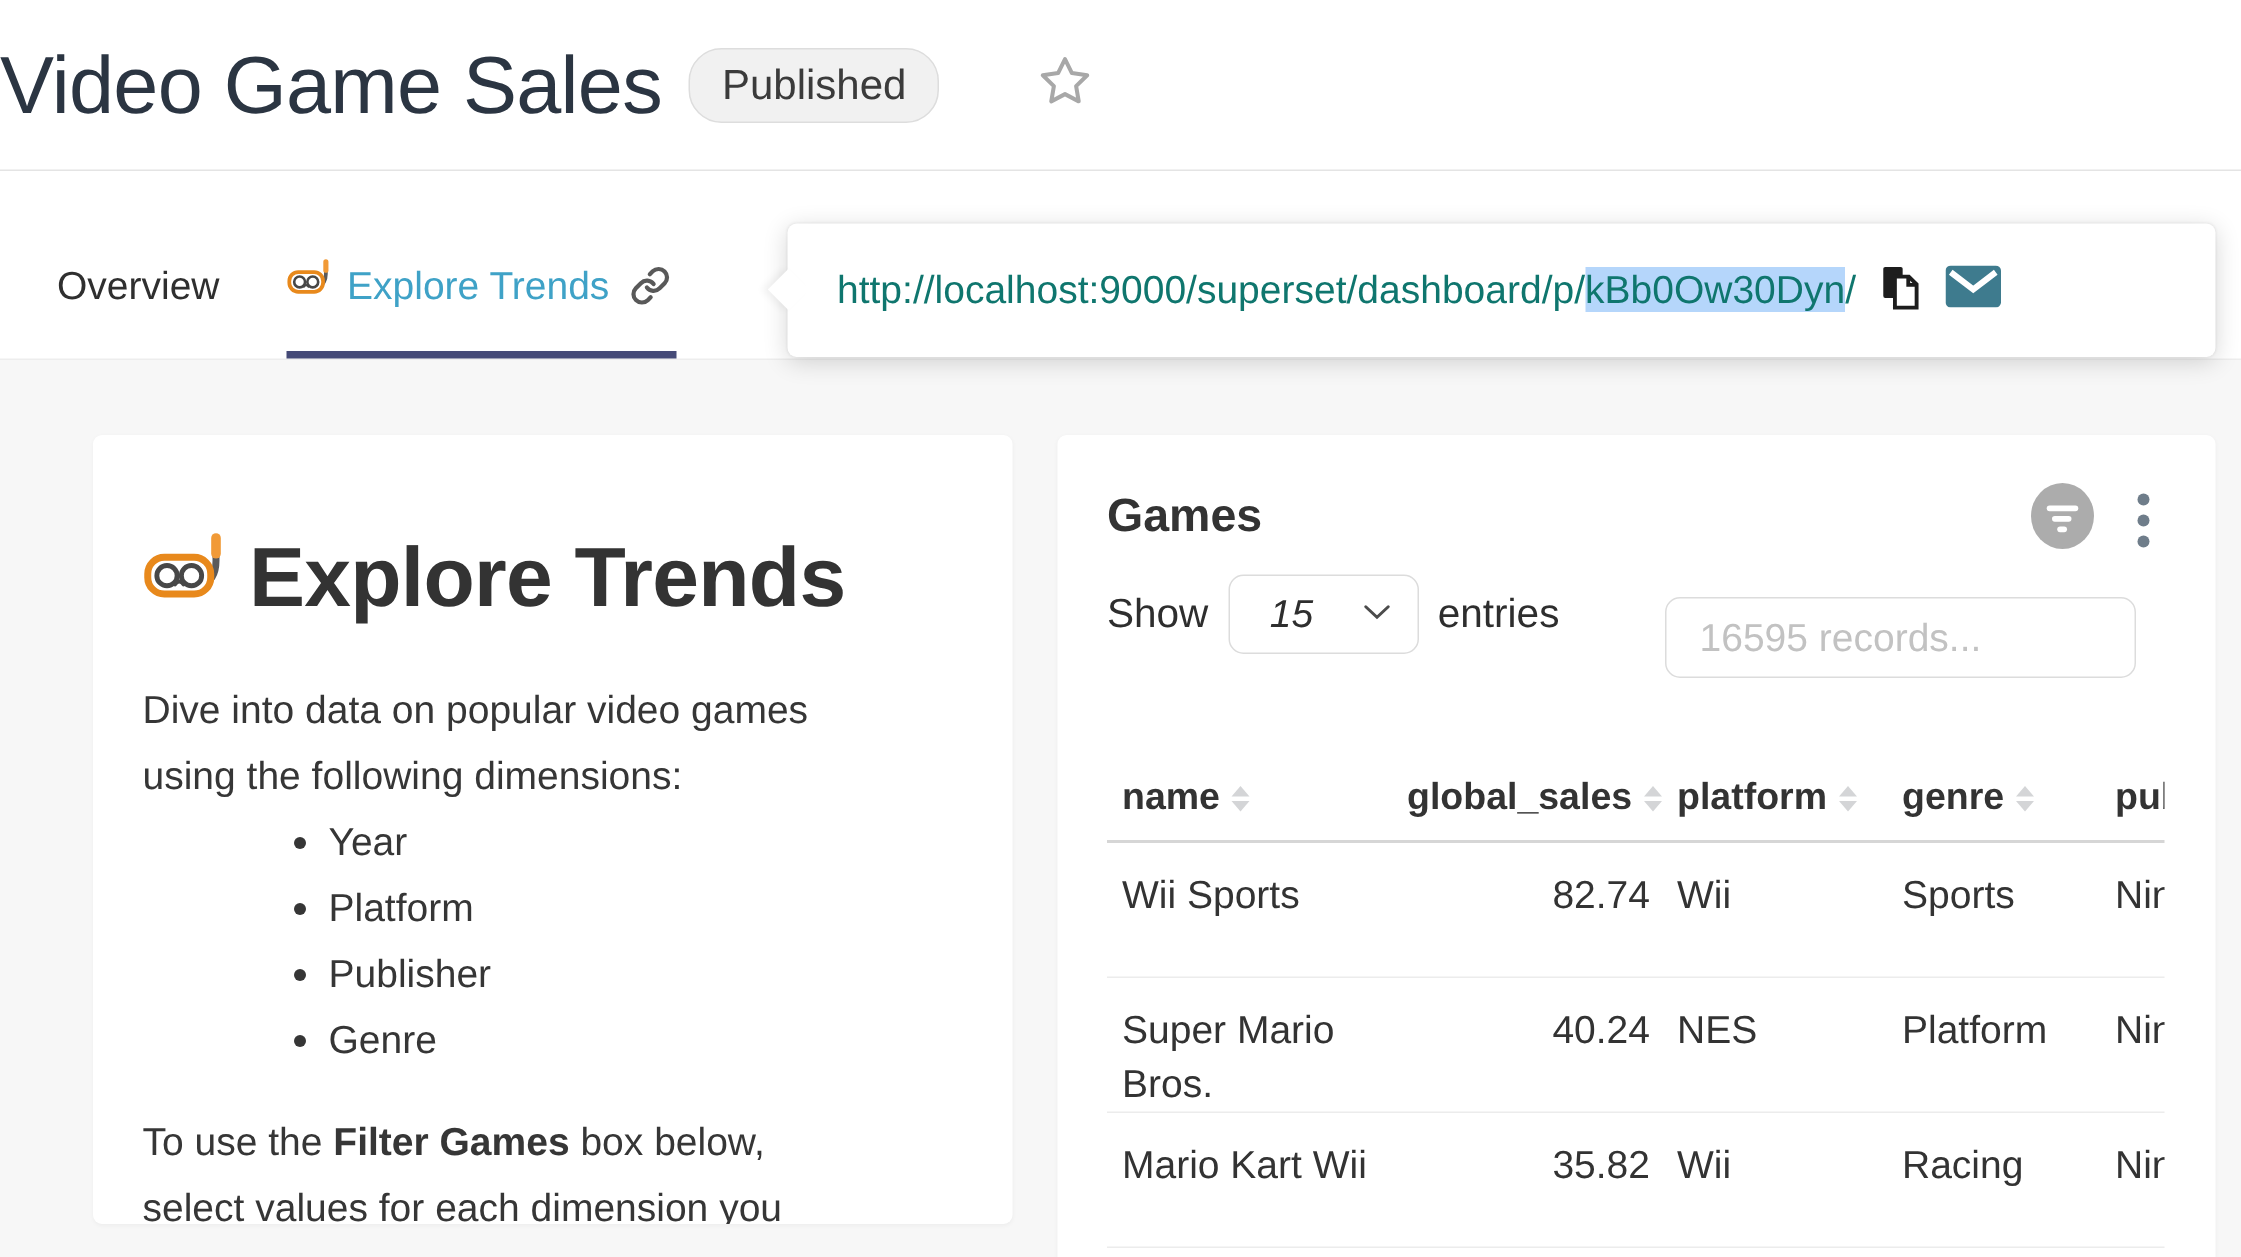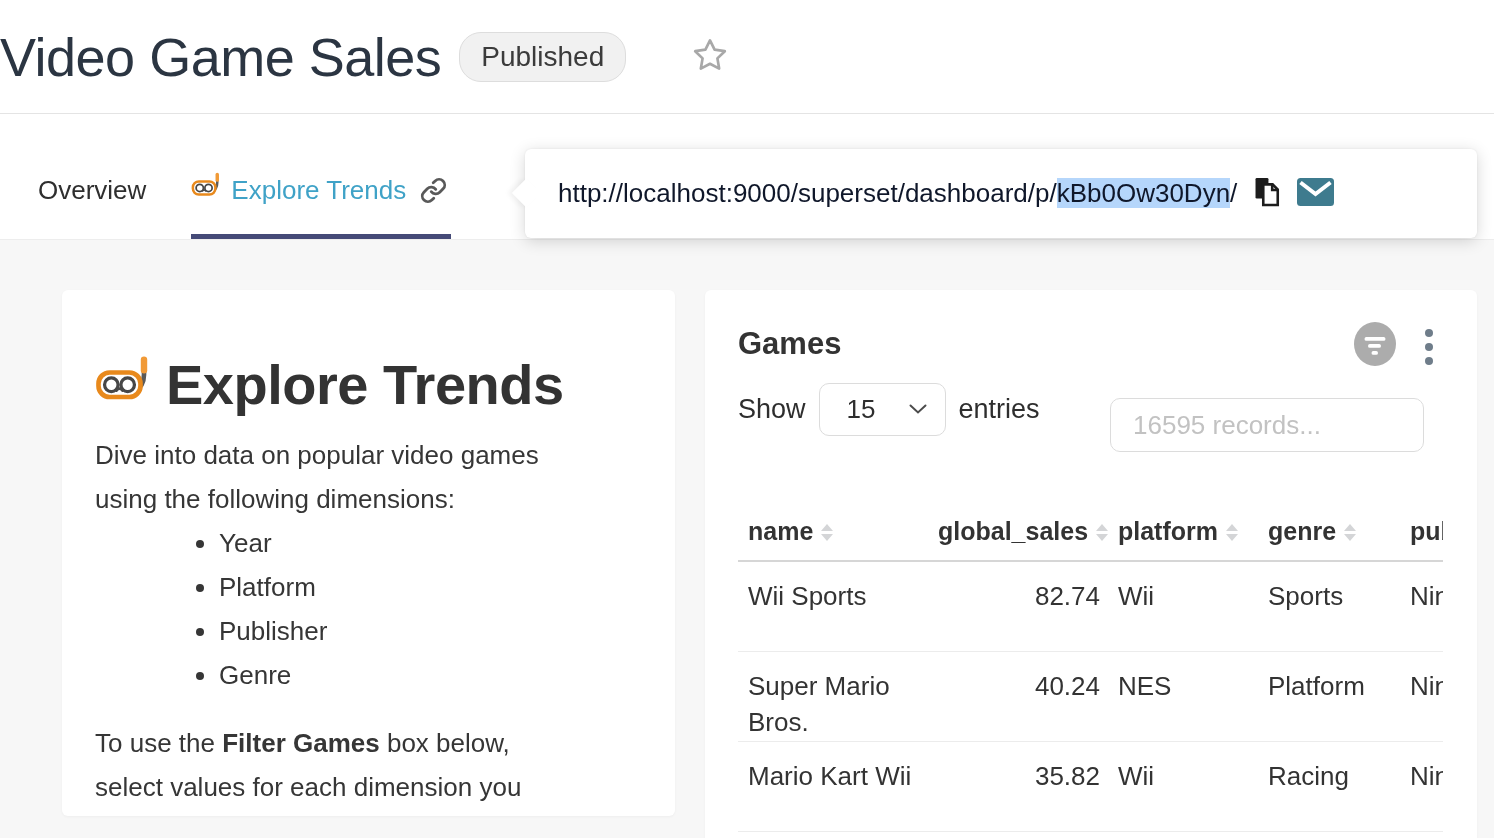--- a/index.html
+++ b/index.html
@@ -22,51 +22,51 @@
   .tab-active { color:#3fa2c7; gap:10px; padding-right:4px; }
   .tab-active::after { content:''; position:absolute; left:0; right:0; bottom:0; height:5px; background:#454a77; }
   .tab-link-icon { display:flex; align-items:center; margin-left:4px; cursor:pointer; }
 
   
   .share-popover { position:absolute; left:525px; top:149px; width:952px; height:89px; background:#fff;
     border-radius:6px; box-shadow:0 3px 16px rgba(0,0,0,0.16), 0 0 2px rgba(0,0,0,0.08);
     display:flex; align-items:center; padding-left:33px; z-index:30; }
   .share-popover::before { content:''; position:absolute; left:-9px; top:34px; width:20px; height:20px;
     background:#fff; transform:rotate(45deg); box-shadow:-3px 3px 5px rgba(0,0,0,0.05); }
-  .share-url { font-size:26px; color:#0f172a; white-space:nowrap; }
+  .share-url { font-size:26px; color:#0f766e; white-space:nowrap; }
   .url-selected { background:#b5d6fb; }
   .share-icons { display:flex; align-items:center; gap:15px; margin-left:14px; }
   .icon-btn { display:flex; align-items:center; cursor:pointer; }
 
   
   .content { position:absolute; top:240px; left:0; width:1494px; height:598px; background:#f7f7f7; overflow:hidden; }
   .card { position:absolute; background:#fff; border-radius:6px; box-shadow:0 1px 3px rgba(0,0,0,0.04); }
 
   
   .left-card { left:62px; top:50px; width:613px; height:526px; overflow:hidden; padding:0 33px; }
   .md-heading-row { margin-top:62px; display:flex; align-items:center; gap:15px; }
   .md-heading { font-size:56px; font-weight:700; color:#333; letter-spacing:-0.5px; }
-  .md-intro { margin-top:16px; font-size:26px; line-height:44px; color:#363636; }
+  .md-intro { margin-top:34px; font-size:26px; line-height:44px; color:#363636; }
   .md-list { padding-left:124px; }
   .md-list li { font-size:26px; line-height:44px; color:#363636; }
   .md-footer { margin-top:24px; font-size:26px; line-height:44px; color:#363636; }
   .bold { font-weight:700; }
 
   
   .right-card { left:705px; top:50px; width:772px; height:598px; overflow:hidden; }
   .games-title { position:absolute; left:33px; top:36px; font-size:31px; font-weight:700; color:#333; }
   .filter-badge { position:absolute; right:80px; top:32px; width:44px; height:44px; cursor:pointer; }
   .kebab { position:absolute; right:42px; top:37px; display:flex; flex-direction:column; gap:6px; cursor:pointer; padding:2px; }
   .kebab span { width:8px; height:8px; border-radius:50%; background:#6f7d8a; }
 
   .controls-row { position:absolute; left:33px; top:93px; display:flex; align-items:center; gap:13px; }
   .ctrl-label { font-size:27px; color:#2e2e2e; }
   .page-size-select { width:127px; height:53px; border:1px solid #dcdcdc; border-radius:10px; background:#fff;
     display:flex; align-items:center; justify-content:space-between; padding:0 18px 0 27px; cursor:pointer; }
-  .page-size-value { font-size:26px; color:#2e2e2e; }
+  .page-size-value { font-size:26px; color:#2e2e2e;font-style:italic; }
 
   .search-group { position:absolute; left:405px; top:96px; }
   .search-label { font-size:27px; color:#2e2e2e; display:block; }
   .search-input { margin-top:12px; width:314px; height:54px; border:1px solid #dcdcdc; border-radius:10px;
     padding:0 22px; font-size:26px; color:#333; font-family:Liberation Sans, sans-serif; outline:none; background:#fff; }
   .search-input::placeholder { color:#c2c2c2; }
 
   .table-wrap { position:absolute; left:33px; top:223px; width:705px; overflow:hidden; }
   table { border-collapse:collapse; table-layout:fixed; width:812px; }
   col.c-name{width:190px} col.c-sales{width:180px} col.c-plat{width:150px} col.c-genre{width:142px} col.c-pub{width:150px}

